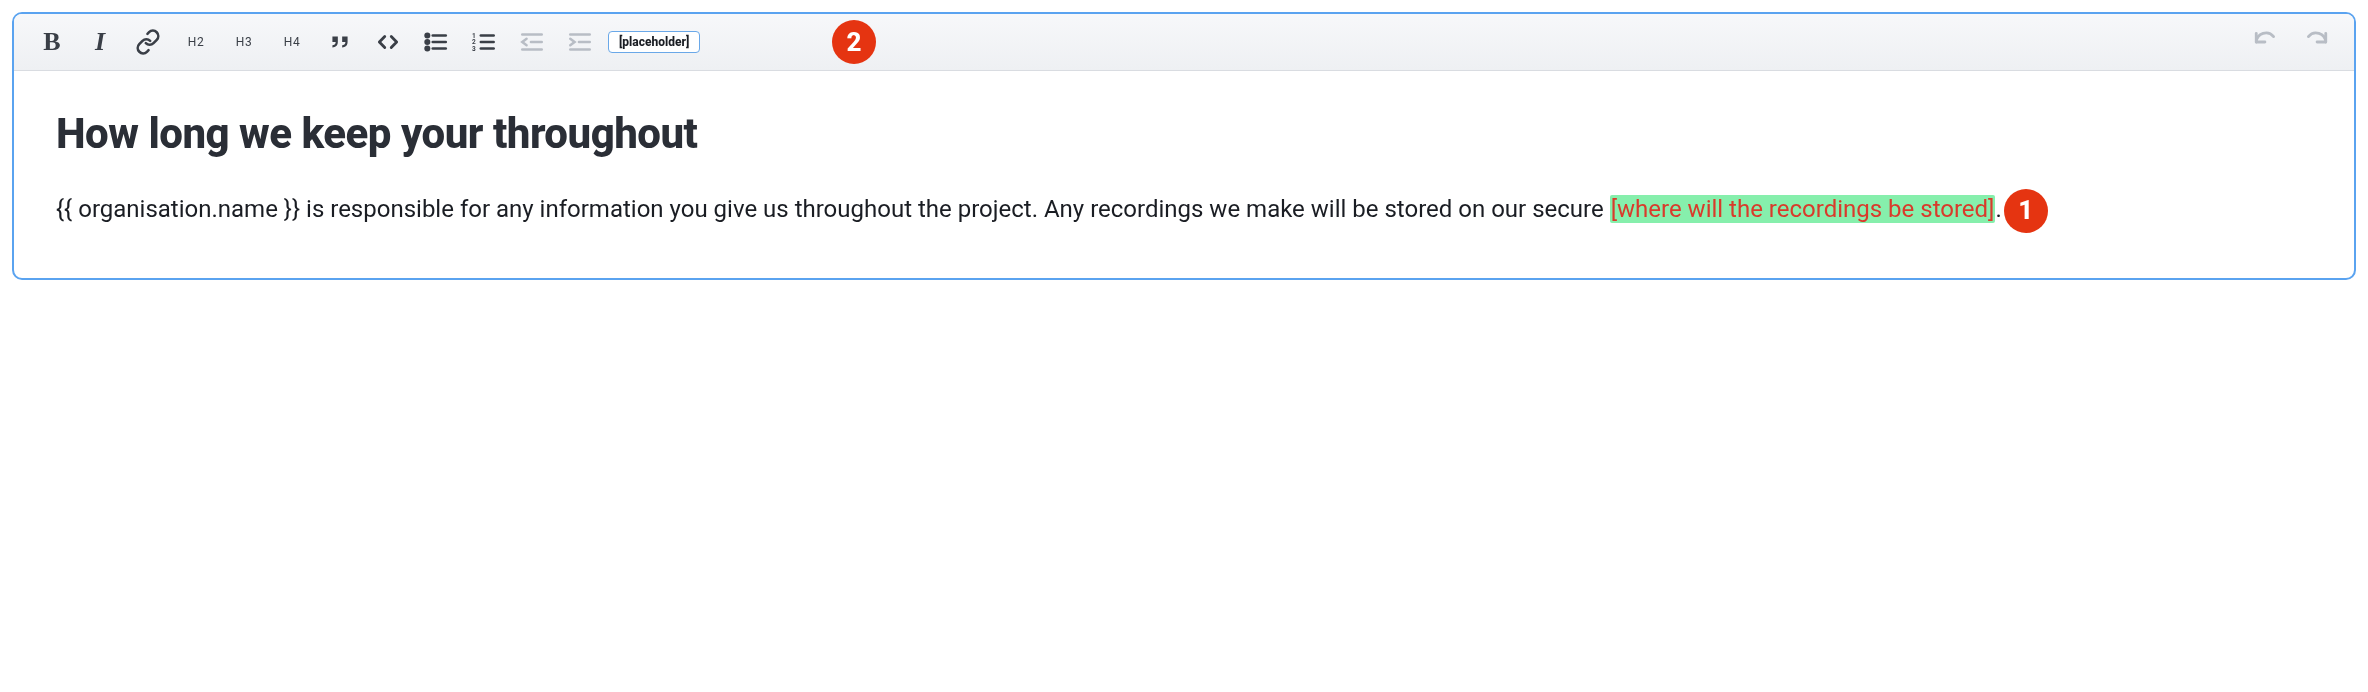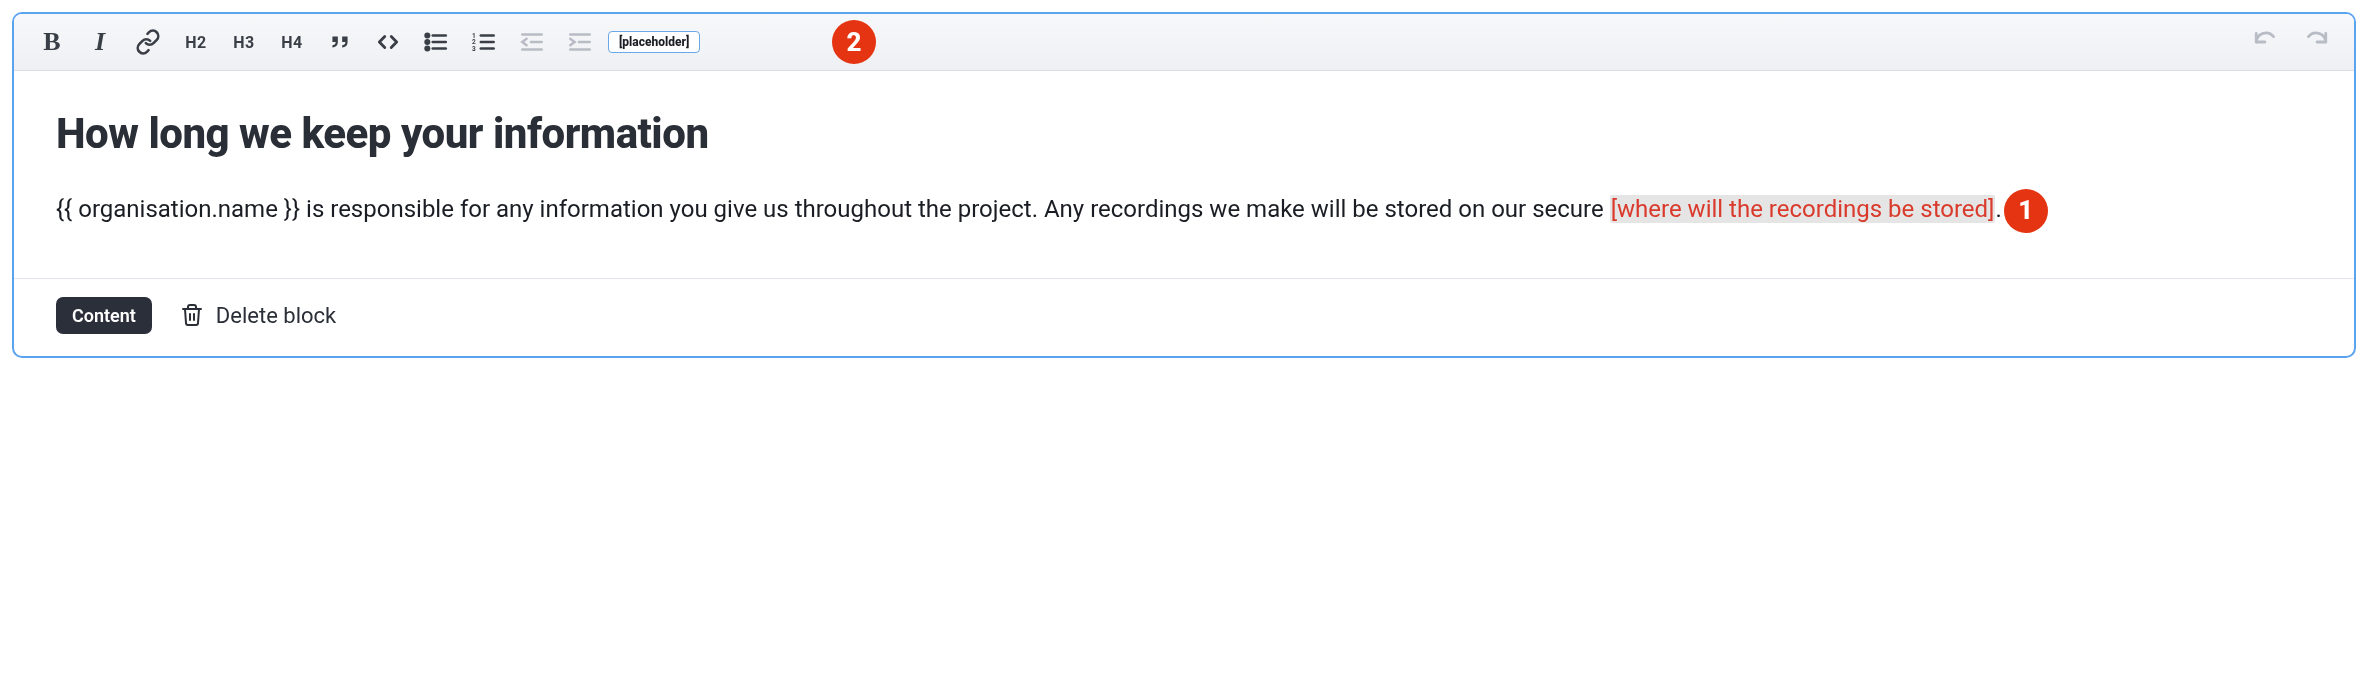--- a/index.html
+++ b/index.html
@@ -31,21 +31,21 @@
     height: 36px;
     color: #3a3f47;
     font-weight: 700;
     font-size: 22px;
     cursor: pointer;
     border-radius: 4px;
     user-select: none;
   }
   .tb-btn.disabled { color: #b8bdc5; cursor: default; }
   .tb-btn svg { width: 26px; height: 26px; }
-  .tb-heading { font-size: 16px; font-weight: 700; letter-spacing: 0.5px; text-align: right; }
+  .tb-heading { font-size: 12px; font-weight: 400; letter-spacing: 0.5px; text-align: right; }
   .tb-placeholder {
     background: #fff;
     border: 1.5px solid #6aa8e8;
     border-radius: 4px;
     padding: 3px 10px;
     font-weight: 800;
     font-size: 12px;
     color: #1a1d23;
     cursor: pointer;
   }
@@ -81,21 +81,21 @@
     letter-spacing: -0.5px;
   }
   .doc-paragraph {
     font-size: 24px;
     line-height: 1.65;
     color: #1a1d23;
     margin-bottom: 28px;
   }
   .placeholder-token {
     color: #d93a2b;
-    background: #e5e5e5;
+    background: #86efac;
     border-radius: 2px;
     padding: 0 1px;
   }
   .footer-bar {
     border-top: 1px solid #e2e5e9;
     padding: 18px 42px 22px 42px;
     display: flex;
     align-items: center;
     gap: 28px;
   }
@@ -199,33 +199,20 @@
       <span class="tb-btn disabled">
         <svg viewBox="0 0 24 24" fill="none" stroke="#b8bdc5" stroke-width="2.6" stroke-linecap="round" stroke-linejoin="round">
             <path d="M21 12a9 9 0 0 0-16-5"></path>
             <polyline points="21 4 21 12 13 12" fill="none"></polyline>
           </svg>
       </span>
     </div>
   </div>
 
   <div class="content-area">
-    <h2 class="doc-heading">How long we keep your information</h2>
+    <h2 class="doc-heading">How long we keep your throughout</h2>
     <p class="doc-paragraph">
       <span>{{ organisation.name }} is responsible for any information you give us throughout the project. Any recordings we make will be stored on our secure </span><span class="placeholder-token">[where will the recordings be stored]</span><span>.</span><span class="badge-1-wrap"><span class="badge badge-1">1</span></span>
     </p>
   </div>
 
-  <div class="footer-bar">
-    <span class="content-pill">Content</span>
-    <span class="delete-block">
-      <svg viewBox="0 0 24 24" fill="none" stroke="#2a2e36" stroke-width="2" stroke-linecap="round" stroke-linejoin="round">
-          <polyline points="3 6 5 6 21 6"></polyline>
-          <path d="M19 6l-1 14a2 2 0 0 1-2 2H8a2 2 0 0 1-2-2L5 6"></path>
-          <path d="M10 11v6"></path>
-          <path d="M14 11v6"></path>
-          <path d="M8 6V4a2 2 0 0 1 2-2h4a2 2 0 0 1 2 2v2"></path>
-        </svg>
-      <span>Delete block</span>
-    </span>
-  </div>
 
 </div>
 
 </body></html>

